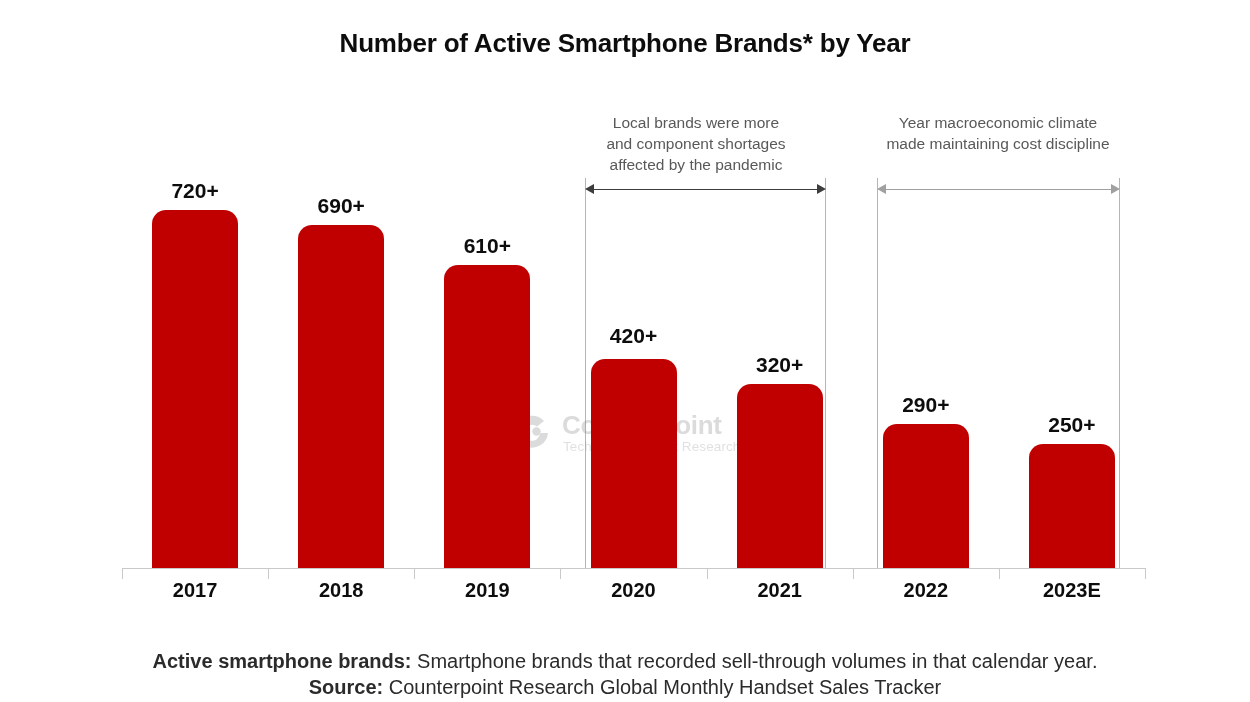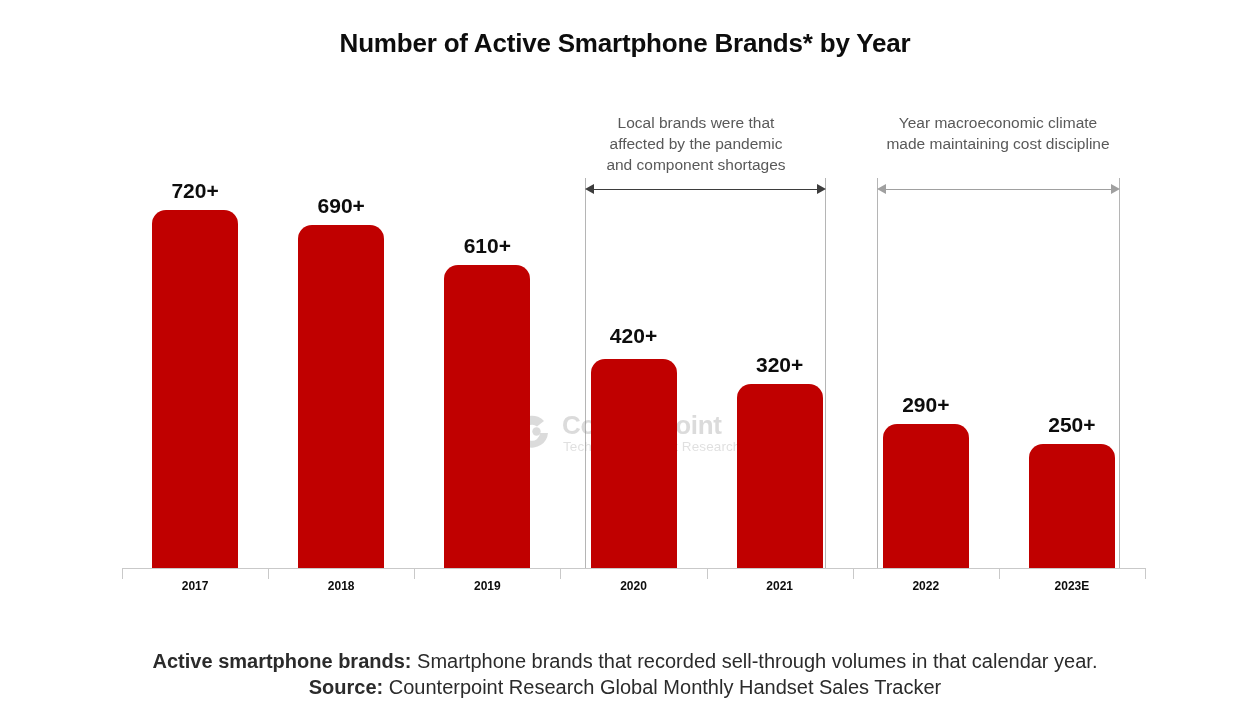--- a/index.html
+++ b/index.html
@@ -63,21 +63,21 @@
     font-weight: bold;
     color: #0d0d0d;
     white-space: nowrap;
   }
 
   .cat-label {
     position: absolute;
     top: 579px;
     width: 140px;
     text-align: center;
-    font-size: 12px;
+    font-size: 20px;
     font-weight: bold;
     color: #0d0d0d;
   }
 
   
   .bracket {
     position: absolute;
   }
   .bracket .vline {
     position: absolute;
@@ -169,23 +169,23 @@
   .footnote.line2 { top: 676px; }
   .footnote b { font-weight: bold; }
 </style>
 </head>
 <body>
 
 <div class="chart-title">Number of Active Smartphone Brands* by Year</div>
 
 <div>
   <div class="annot-text" style="left:570px; top:112px; width:252px; color:#595959;">
-    <div>Local brands were that</div>
+    <div>Local brands were more</div>
+    <div>and component shortages</div>
     <div>affected by the pandemic</div>
-    <div>and component shortages</div>
   </div>
   <div class="bracket" style="left:585px; top:178px; width:241px; height:390px; color:#3d3d3d;">
     <div class="vline left" style="height:390px;"></div>
     <div class="vline right" style="height:390px;"></div>
     <div class="arrow-row">
       <div class="arrow-head left"></div>
       <div class="arrow-line" style="background:#3d3d3d;"></div>
       <div class="arrow-head right"></div>
     </div>
   </div>

